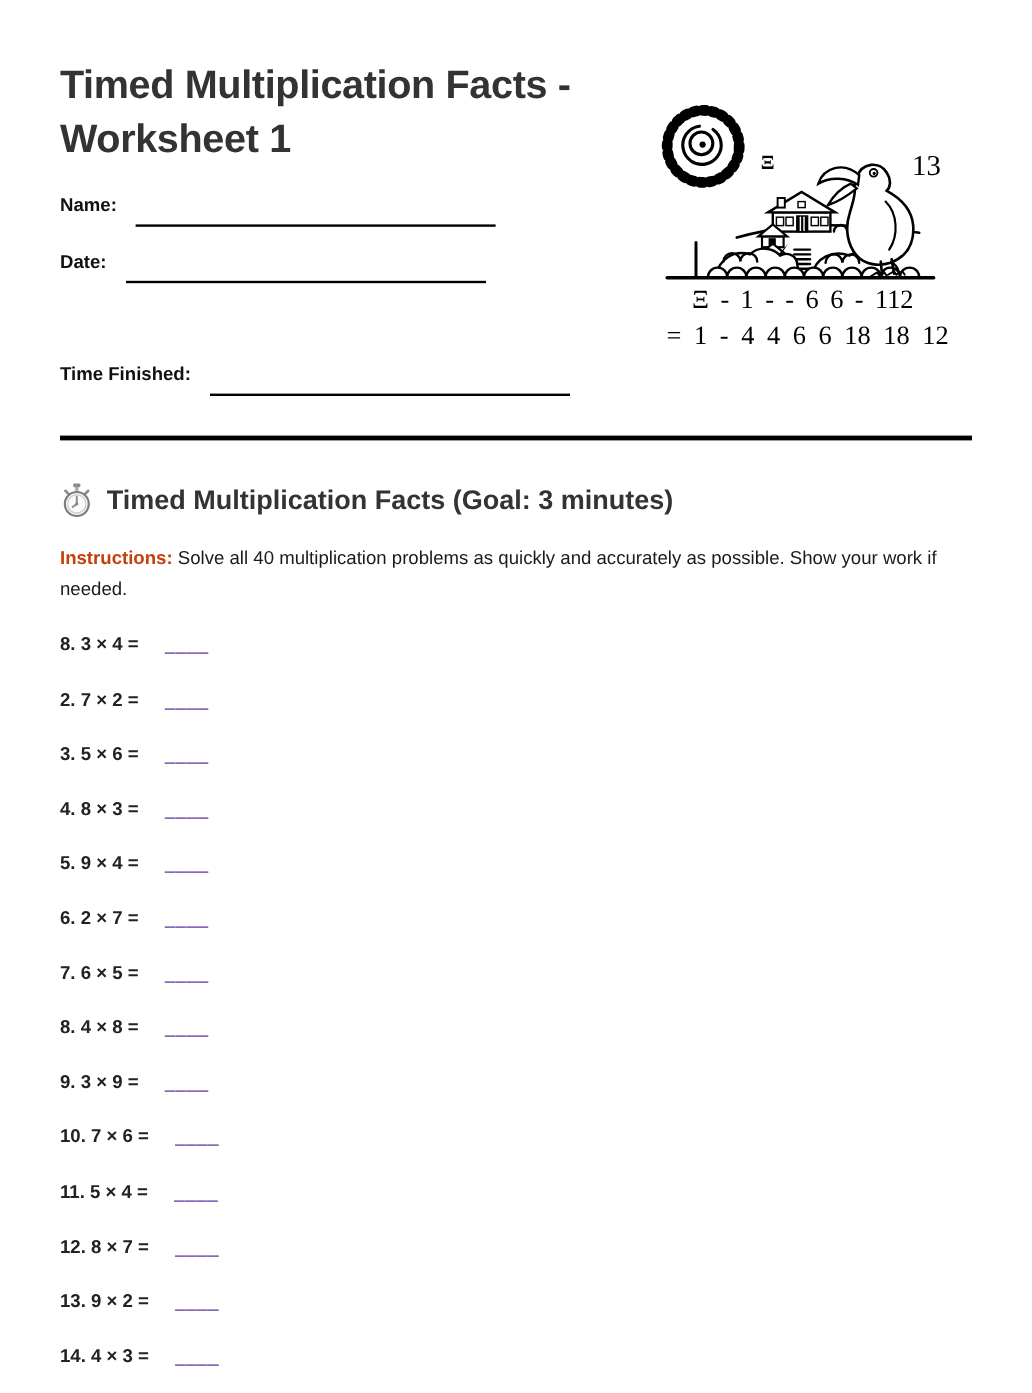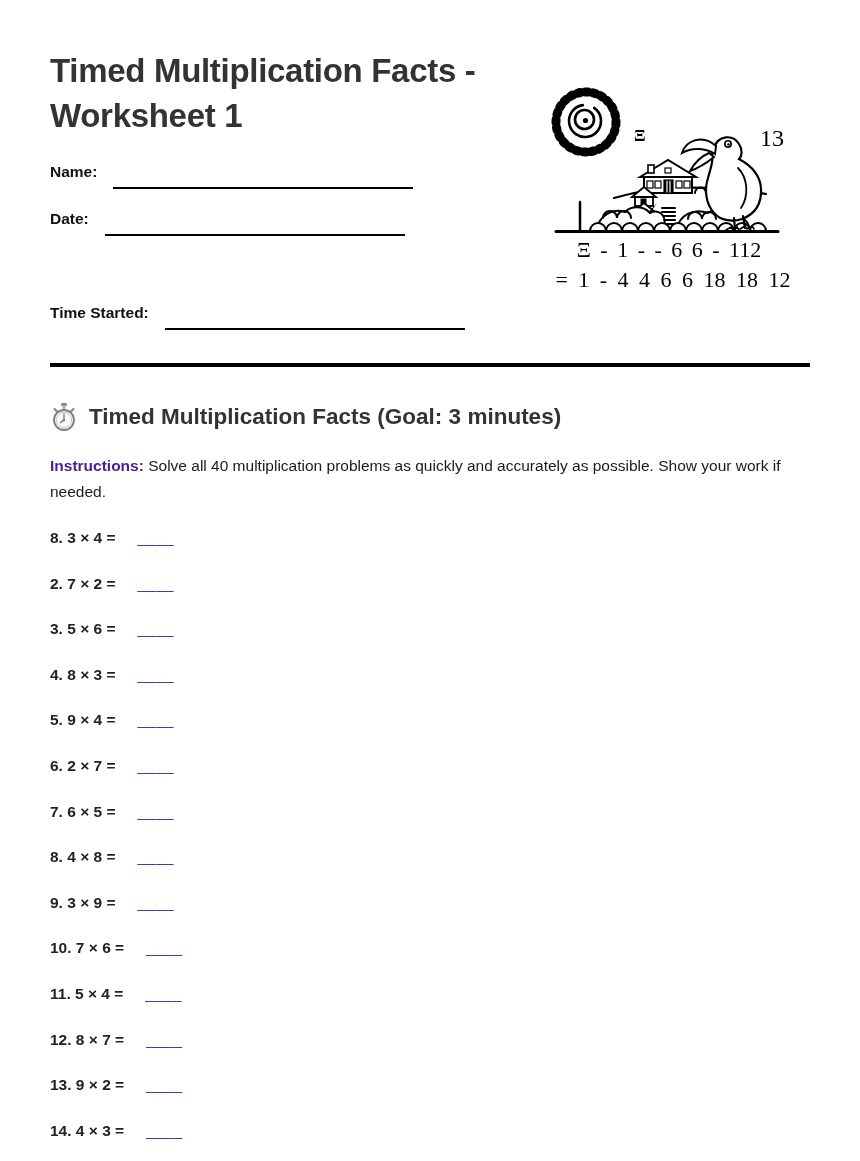--- a/index.html
+++ b/index.html
@@ -20,21 +20,21 @@
   .illu{position:absolute;left:528px;top:58px;width:332px;height:248px;}
   .divider{position:absolute;left:50px;top:363px;width:760px;height:4px;background:#000;}
   .section-heading{
     position:absolute;left:50px;top:402px;display:flex;align-items:center;gap:11px;
     font-size:22.5px;font-weight:700;color:#333;
   }
   .instructions{
     position:absolute;left:50px;top:453px;width:756px;
     font-size:15.5px;line-height:26px;color:#1a1a1a;
   }
-  .instructions b{color:#4c1d95;text-align:right;}
+  .instructions b{color:#c2410c;text-align:right;}
   .problems{position:absolute;left:50px;top:528px;display:flex;flex-direction:column;gap:25.6px;}
   .problem{font-size:15.5px;line-height:20px;}
   .p-label{font-weight:700;color:#222;}
   .p-blank{font-weight:400;color:#4c1d95;letter-spacing:0.5px;margin-left:22px;}
 </style>
 </head>
 <body>
 
 <div class="page">
 
@@ -42,21 +42,21 @@
 
   <div class="form-row" style="top:162px">
     <span class="form-label">Name:</span>
     <span class="blank-line"></span>
   </div>
   <div class="form-row" style="top:209px">
     <span class="form-label">Date:</span>
     <span class="blank-line"></span>
   </div>
   <div class="form-row" style="top:303px">
-    <span class="form-label">Time Started:</span>
+    <span class="form-label">Time Finished:</span>
     <span class="blank-line"></span>
   </div>
 
   <svg class="illu" viewBox="0 0 332 248">
     <g stroke="#000" fill="none" stroke-linecap="round">
 
       <g>
         <circle cx="58" cy="64" r="30" stroke-width="9" stroke-dasharray="3 4.8"></circle>
         <circle cx="57" cy="63" r="16" stroke-width="2.6" stroke-dasharray="88 13" transform="rotate(-55 57 63)"></circle>
         <circle cx="56.5" cy="61.5" r="9.5" stroke-width="2.6"></circle>

